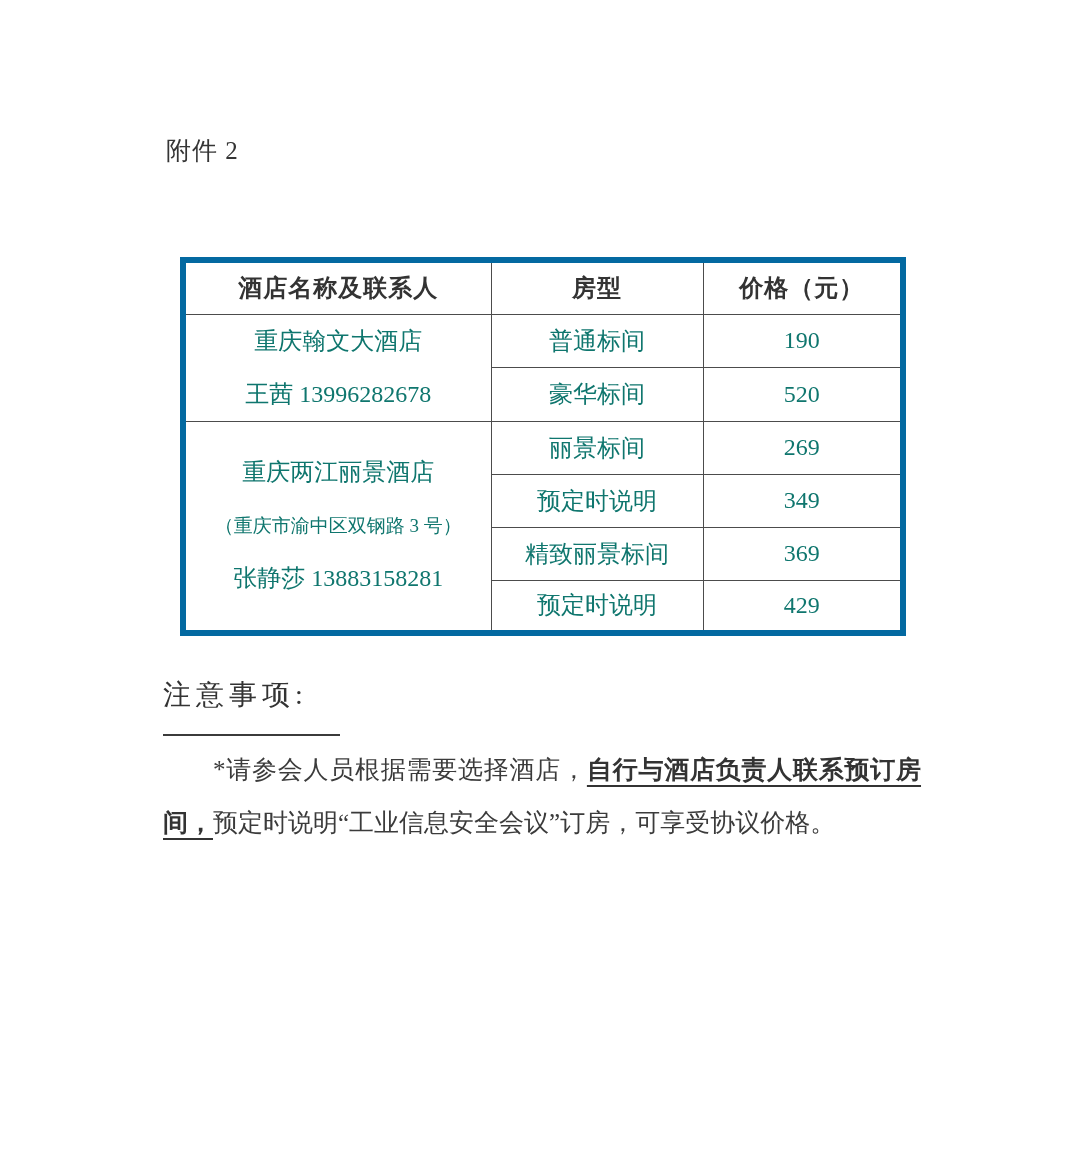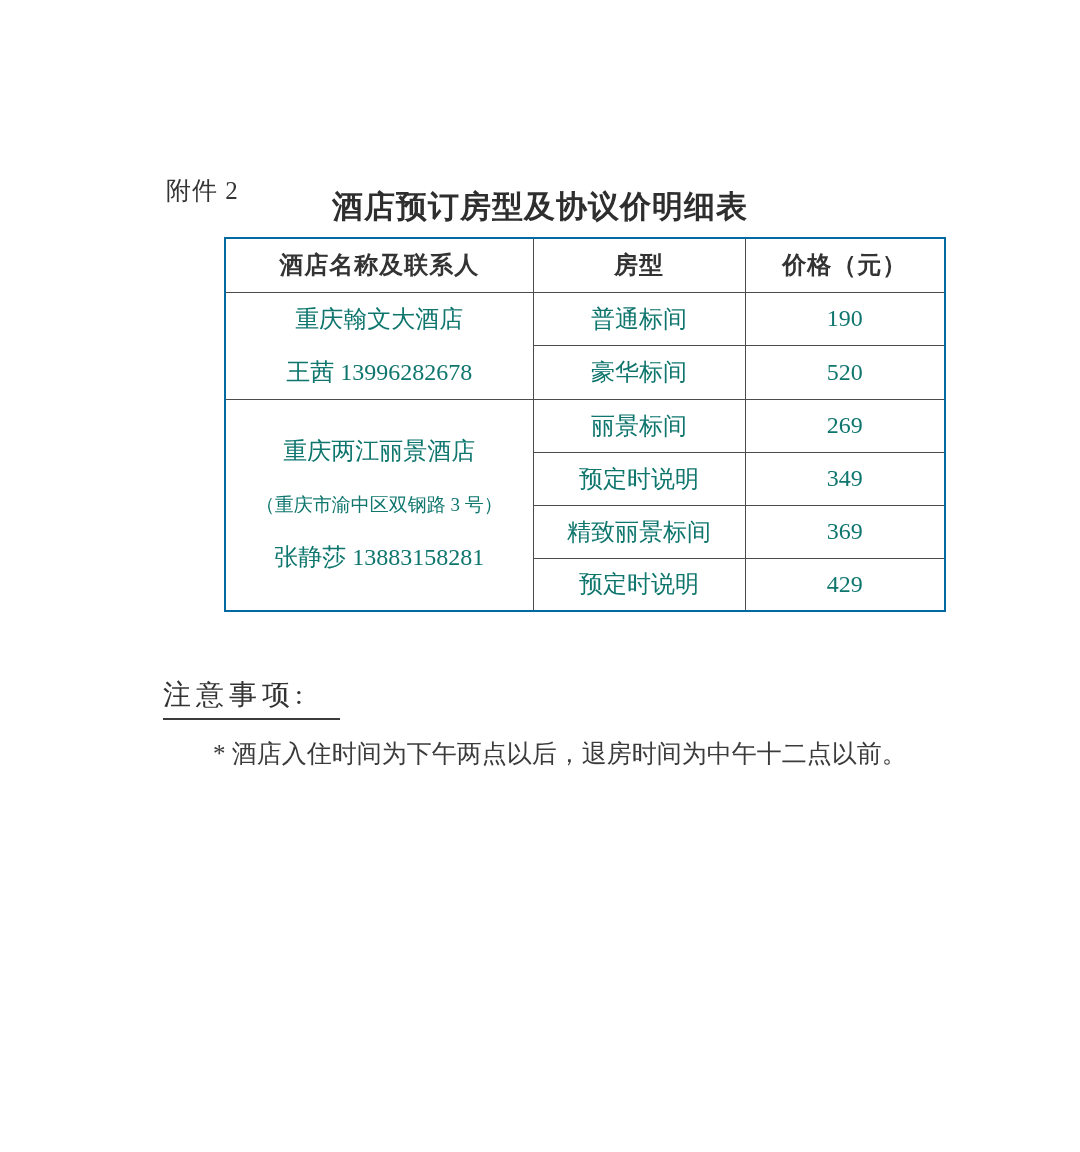--- a/index.html
+++ b/index.html
@@ -9,35 +9,34 @@
     width:1080px; height:1152px;
     background:#ffffff;
     font-family:"Liberation Serif","DejaVu Serif",serif;
     color:#3b3b3b;
     overflow:hidden;
   }
 
   
   .attachment-label {
     position:absolute; left:166px; top:134px;
-    font-size:25px; letter-spacing:1px; color:#353535;margin-top:40px;
+    font-size:25px; letter-spacing:1px; color:#353535;
   }
   .doc-title {
     position:absolute; left:160px; top:186px; width:760px;
     text-align:center;
     font-size:31px; font-weight:bold; letter-spacing:1px;
     color:#2e2e2e;
   }
 
   
   .price-table {
-    position:absolute; left:180px; top:237px; width:720px;
+    position:absolute; left:180px; top:257px; width:720px;
     border-collapse:collapse; table-layout:fixed;
-    border:2px solid #0369a1;
-    margin-left:44px;
+    border:6px solid #0369a1;
   }
   .price-table th, .price-table td {
     border:1px solid #4c4c4c;
     text-align:center; vertical-align:middle;
     font-size:24px; font-weight:normal;
     padding:0; color:#0f766e;
     overflow:hidden;
   }
   .price-table thead tr { height:54px; }
   .price-table thead th { font-weight:bold; letter-spacing:1px; color:#333333; }
@@ -50,21 +49,21 @@
   .notes {
     position:absolute; left:163px; top:676px; width:758px;
   }
   .notes-heading {
     font-size:28px; letter-spacing:5px; color:#333333;
     margin-bottom:8px;
   }
   .notes-heading .underlined {
     display:inline-block;
     border-bottom:2px solid #3b3b3b;
-    padding-right:32px; padding-bottom:4px;
+    padding-right:32px; padding-bottom:20px;
   }
   .note-p {
     font-size:25px; line-height:52.5px;
     text-align:justify; text-indent:2em;
     color:#3b3b3b;
   }
   .emph {
     font-weight:bold;
     text-decoration:underline;
     text-decoration-thickness:2px;
@@ -72,21 +71,20 @@
     color:#333333;
   }
 </style>
 </head>
 <body>
 
 <div class="page">
 
   <div class="attachment-label">附件 2</div>
 
-  <div class="doc-title">酒店预订房型及协议价明细表</div>
 
   <table class="price-table">
     <colgroup>
       <col style="width:308px">
       <col style="width:212px">
       <col style="width:200px">
     </colgroup>
     <thead>
       <tr>
         <th>酒店名称及联系人</th>
@@ -129,18 +127,18 @@
         <td class="price-value">429</td>
       </tr>
     </tbody>
   </table>
 
   <div class="notes">
     <div class="notes-heading">
       <span class="underlined">注意事项:</span>
     </div>
 
+    <p class="note-p"><span>*请参会人员根据需要选择酒店，</span><span class="emph">自行与酒店负责人联系预订房间，</span><span>预定时说明“工业信息安全会议”订房，可享受协议价格。</span></p>
 
 
-    <p class="note-p">* 酒店入住时间为下午两点以后，退房时间为中午十二点以前。</p>
   </div>
 
 </div>
 
 </body></html>

